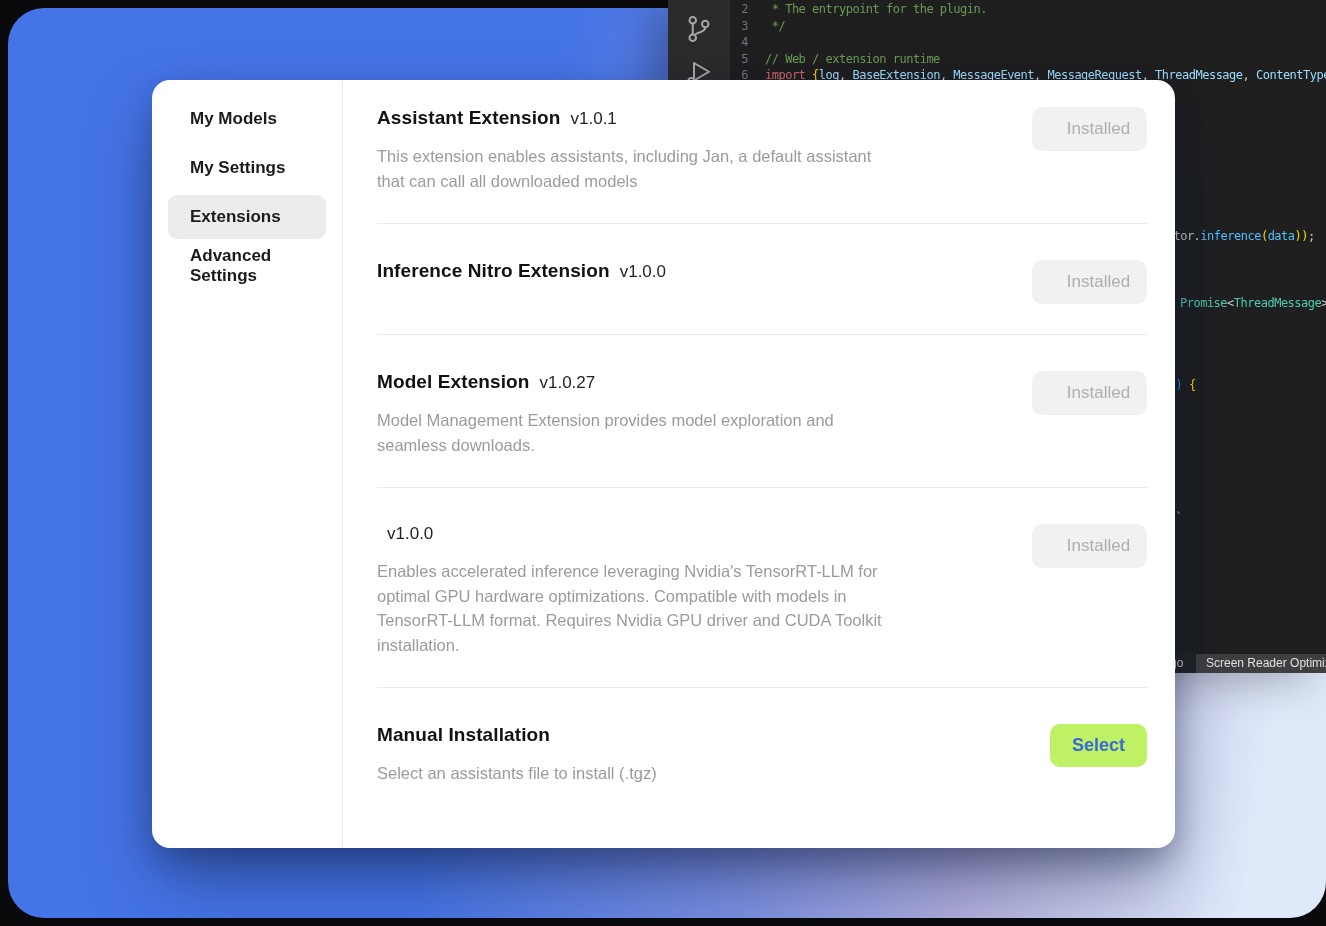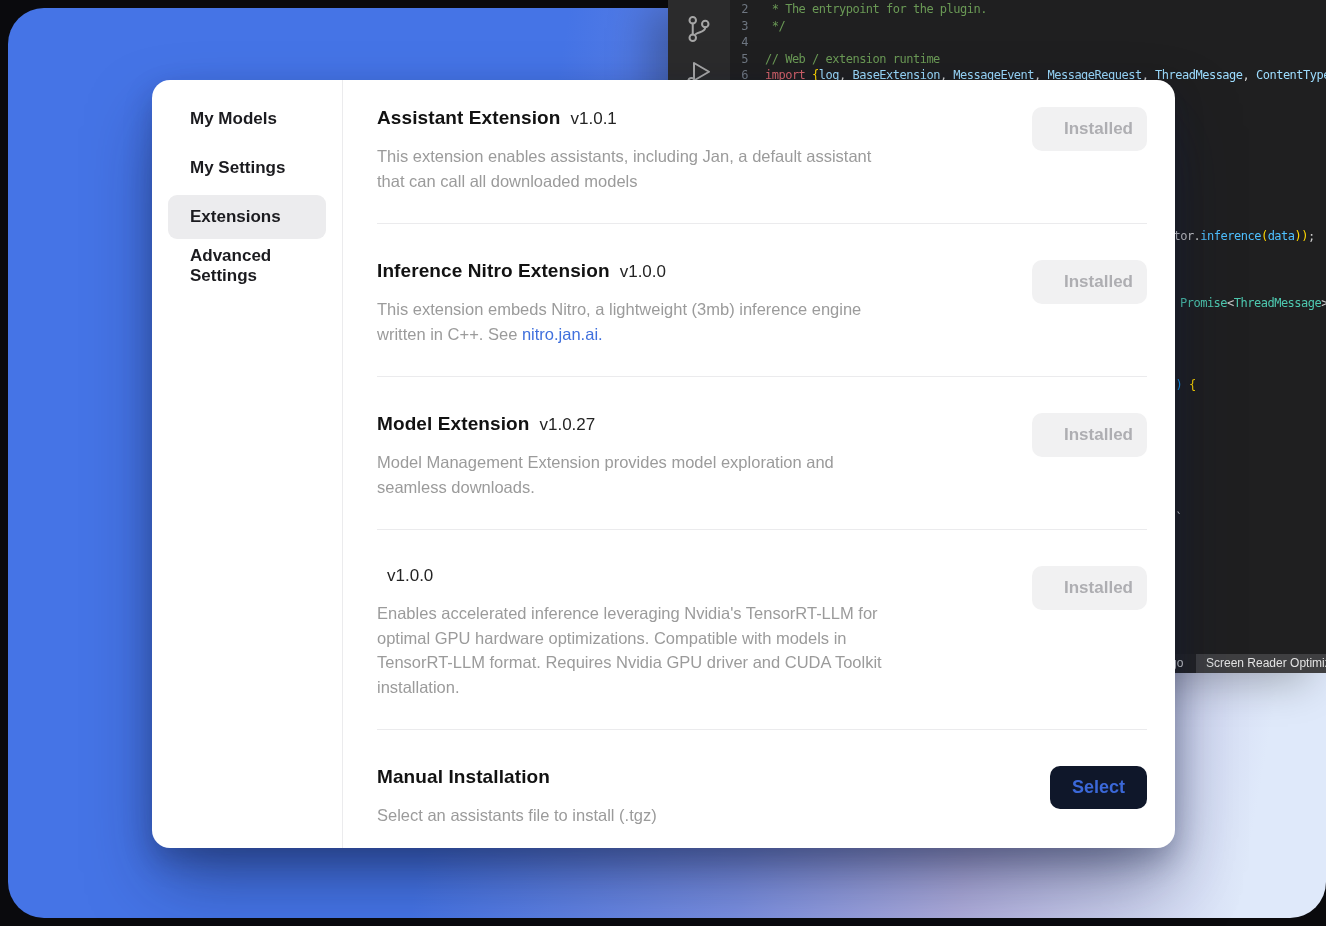--- a/index.html
+++ b/index.html
@@ -51,23 +51,23 @@
   .nav-item.active{background:#ececee;}
   .main{flex:1;padding:27px 28px 0 34px;box-sizing:border-box;overflow:hidden;}
   .ext-row{display:flex;justify-content:space-between;align-items:flex-start;}
   .ext-title-row{display:flex;align-items:baseline;}
   .ext-name{font-size:19px;font-weight:700;color:#121212;letter-spacing:.1px;}
   .ext-version{font-size:17px;color:#242424;margin-left:10px;}
   .ext-desc{font-size:16.5px;line-height:24.5px;color:#9b9b9b;margin:15px 0 0;
     white-space:pre-line;max-width:585px;}
   .ext-desc a{color:#4070dd;text-decoration:none;cursor:pointer;}
   .btn{border:none;border-radius:10px;font-family:inherit;flex-shrink:0;}
-  .btn-installed{background:#f1f1f2;color:#aeaeb2;font-size:17px;font-weight:700;
+  .btn-installed{background:#f1f1f2;color:#aeaeb2;font-size:17px;font-weight:400;
     width:115px;height:44px;cursor:default;padding-left:24px;}
-  .btn-select{background:#0f172a;color:#3b68d8;font-size:18px;font-weight:700;
+  .btn-select{background:#bef264;color:#3b68d8;font-size:18px;font-weight:700;
     width:97px;height:43px;cursor:pointer;}
   hr.ext-div{border:none;border-top:1px solid #ebebed;margin:30px 0 36px;}
 </style>
 </head>
 <body>
 
 <div class="canvas">
 
   <div class="gradient-panel"></div>
 
@@ -132,22 +132,20 @@
     </div>
   </div>
 <hr class="ext-div">
   <div class="ext-entry">
     <div class="ext-row">
       <div class="ext-texts">
         <div class="ext-title-row">
           <span class="ext-name">Inference Nitro Extension</span>
           <span class="ext-version">v1.0.0</span>
         </div>
-        <p class="ext-desc">This extension embeds Nitro, a lightweight (3mb) inference engine
-written in C++. See <a>nitro.jan.ai.</a></p>
       </div>
       <button class="btn btn-installed">Installed</button>
     </div>
   </div>
 <hr class="ext-div">
   <div class="ext-entry">
     <div class="ext-row">
       <div class="ext-texts">
         <div class="ext-title-row">
           <span class="ext-name">Model Extension</span>

